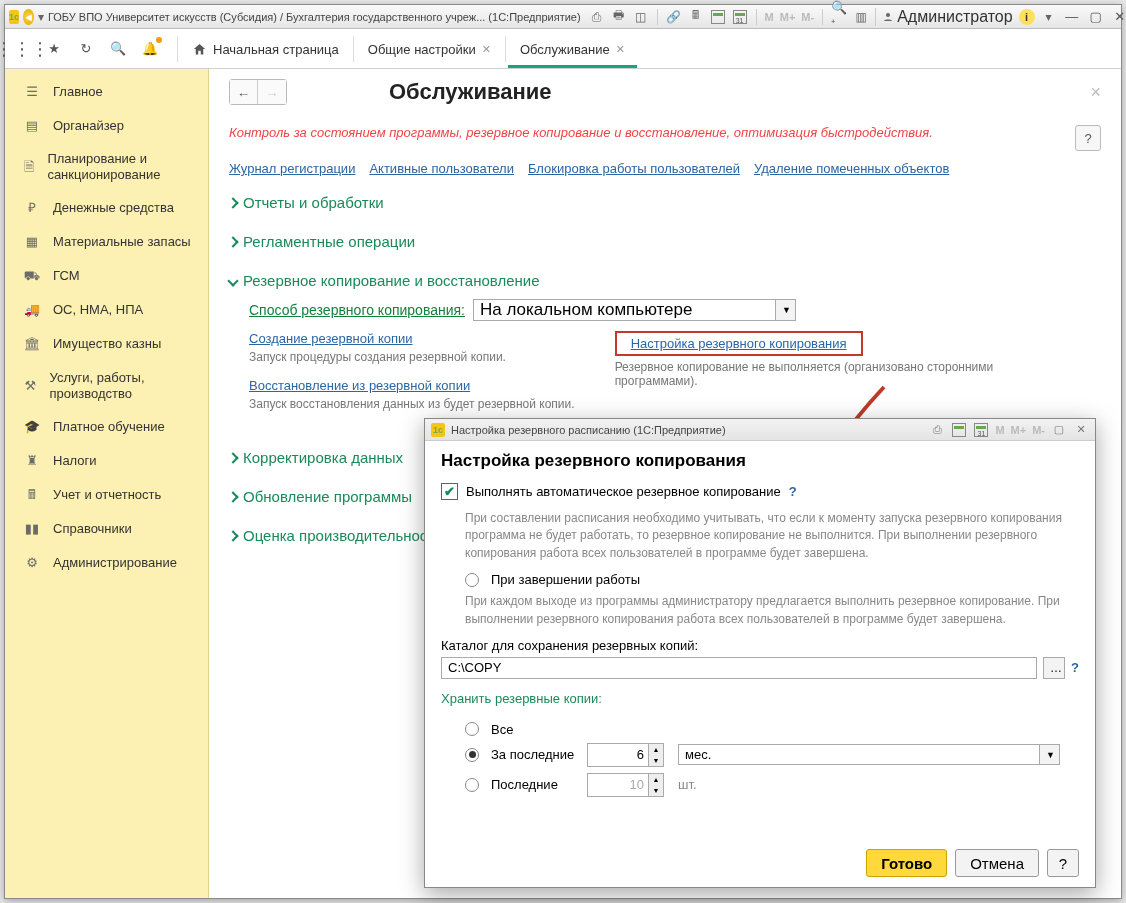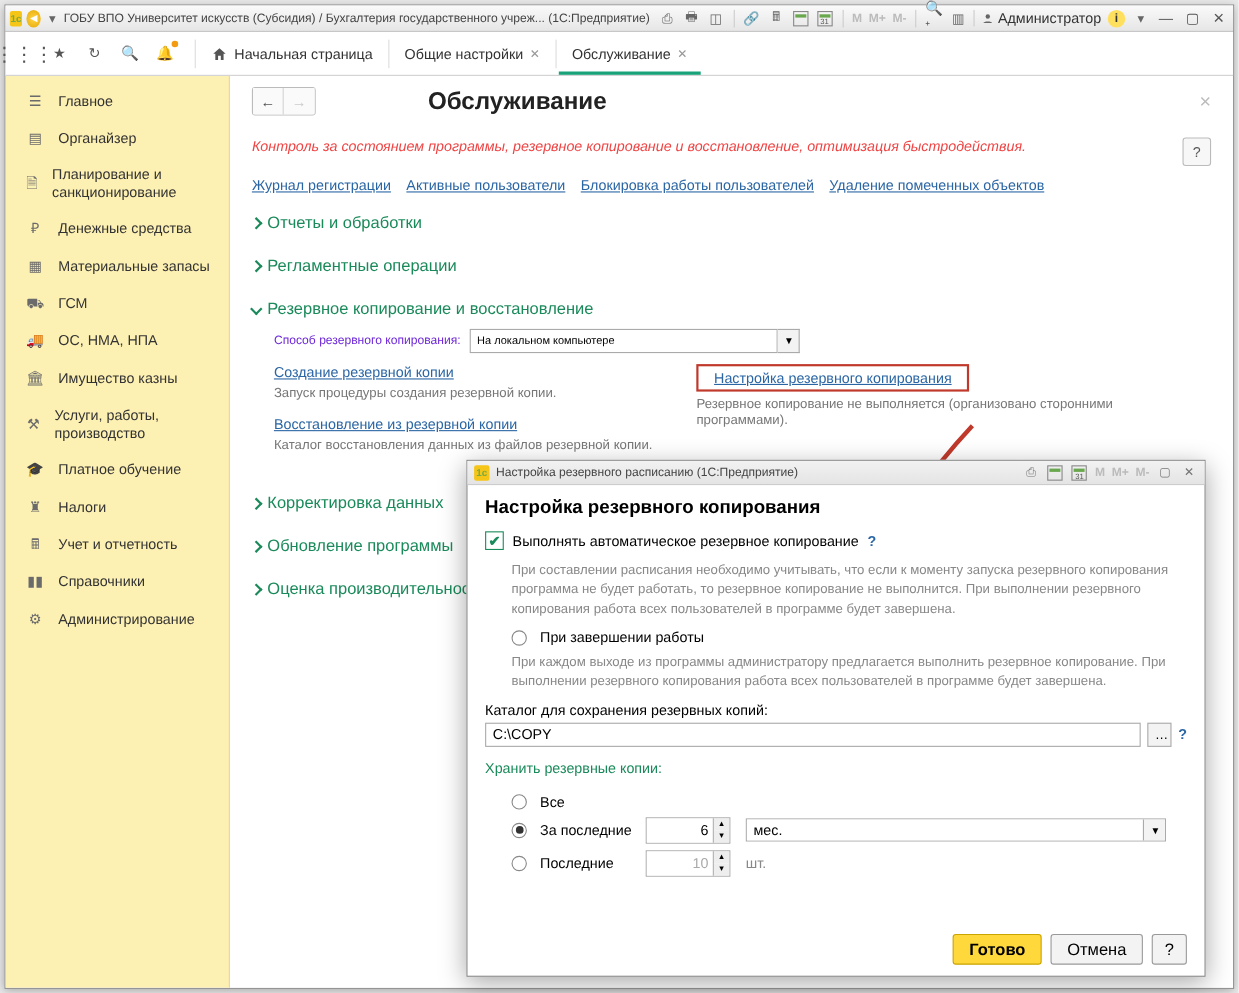--- a/index.html
+++ b/index.html
@@ -34,21 +34,21 @@
     font-size: 11px;
     color: #444;
   }
   .tb-ico { width:14px; height:14px; display:inline-flex; align-items:center; justify-content:center; }
   .tb-ico.yellow { background:#f5c518; border-radius:2px; color:#7a4; font-size:9px; font-weight:bold;}
   .tb-back { width:16px;height:16px;border-radius:50%;background:radial-gradient(circle,#ffd54a,#e6a800); display:flex;align-items:center;justify-content:center;color:#fff; }
   .tb-title { flex: 0 0 auto; white-space: nowrap; overflow: hidden; text-overflow: ellipsis; max-width:560px;}
   .tb-spacer { flex:1; }
   .tb-icons { display:flex; gap:6px; align-items:center; }
   .tb-btn { width:16px; height:16px; display:flex;align-items:center;justify-content:center; color:#666; font-size:12px; cursor:pointer;}
-  .user-badge{ display:flex;align-items:center;gap:3px; font-size:13px; color:#333; border-left:1px solid #ccc; padding-left:6px;}
+  .user-badge{ display:flex;align-items:center;gap:3px; font-size:16px; color:#333; border-left:1px solid #ccc; padding-left:6px;}
   .user-badge svg{width:12px;height:12px;}
   .info-circle{width:16px;height:16px;border-radius:50%;background:#ffdf5e;display:flex;align-items:center;justify-content:center;font-weight:bold;color:#333;font-size:11px;}
   .m-gray{color:#bbb;font-size:11px;font-weight:bold;}
   .zoom-ico{font-size:13px;color:#555;}
   .tb-sep{width:1px;height:16px;background:#ccc;margin:0 2px;}
   .tb-min, .tb-max, .tb-close { width:18px; text-align:center; cursor:pointer; color:#555; font-size:13px;}
 
   .toolbar {
     height: 40px;
     background: #fff;
@@ -106,23 +106,23 @@
   .subtitle { color:#ef4444; font-size:13px;font-style:italic; }
   .linkbar { margin-top:10px; display:flex; gap:14px; flex-wrap:wrap;}
   .linkbar a, a.lnk { color:#2b66a4; text-decoration:underline; cursor:pointer; font-size:13px;}
   .section { margin-top:14px; }
   .sec-head { display:flex; align-items:center; gap:6px; color:#1a8a5a; font-size:15px; cursor:pointer; padding:4px 0;}
   .chev { display:inline-block; transition:.15s; border:solid #1a8a5a; border-width:0 2px 2px 0; padding:3px;}
   .chev.right{ transform:rotate(-45deg);}
   .chev.down{ transform:rotate(45deg);}
   .backup-body { padding-left:20px; margin-top:6px;}
   .form-row { display:flex; align-items:center; gap:8px; margin-bottom:10px;}
-  .form-row label{ font-size:11px; color:#6d28d9;}
+  .form-row label{ font-size:14px; color:#15803d;text-decoration:underline;}
   .combo { display:flex; }
-  .combo input { width:280px; height:22px; border:1px solid #aaa; padding:2px 6px; font-size:10px;}
+  .combo input { width:303px; height:22px; border:1px solid #aaa; padding:2px 6px; font-size:17px;}
   .combo button { width:20px; border:1px solid #aaa; border-left:none; background:#f3f3f3; cursor:pointer; font-size:9px;}
   .two-col { display:flex; gap:40px; margin-top:6px;}
   .col { flex:0 0 auto; }
   .col .desc { color:#777; font-size:12px; margin-top:4px; max-width:380px;}
   .boxed { border:2px solid #c0392b; padding:3px 14px; display:inline-block;}
   .arrow-anno {
     position:absolute; left:605px; top:310px; width:90px; height:90px; pointer-events:none;
   }
 
   
@@ -344,21 +344,21 @@
               <input type="text" value="На локальном компьютере" style="">
               <button>▼</button>
             </div>
           </div>
           <div class="two-col">
             <div class="col">
               <a class="lnk">Создание резервной копии</a>
               <div class="desc">Запуск процедуры создания резервной копии.</div>
               <div style="height:14px"></div>
               <a class="lnk">Восстановление из резервной копии</a>
-              <div class="desc">Каталог восстановления данных из файлов резервной копии.</div>
+              <div class="desc">Запуск восстановления данных из будет резервной копии.</div>
             </div>
             <div class="col">
               <span class="boxed">
                 <a class="lnk">Настройка резервного копирования</a>
               </span>
               <div class="desc">Резервное копирование не выполняется (организовано сторонними программами).</div>
             </div>
           </div>
         </div>
       </div>

